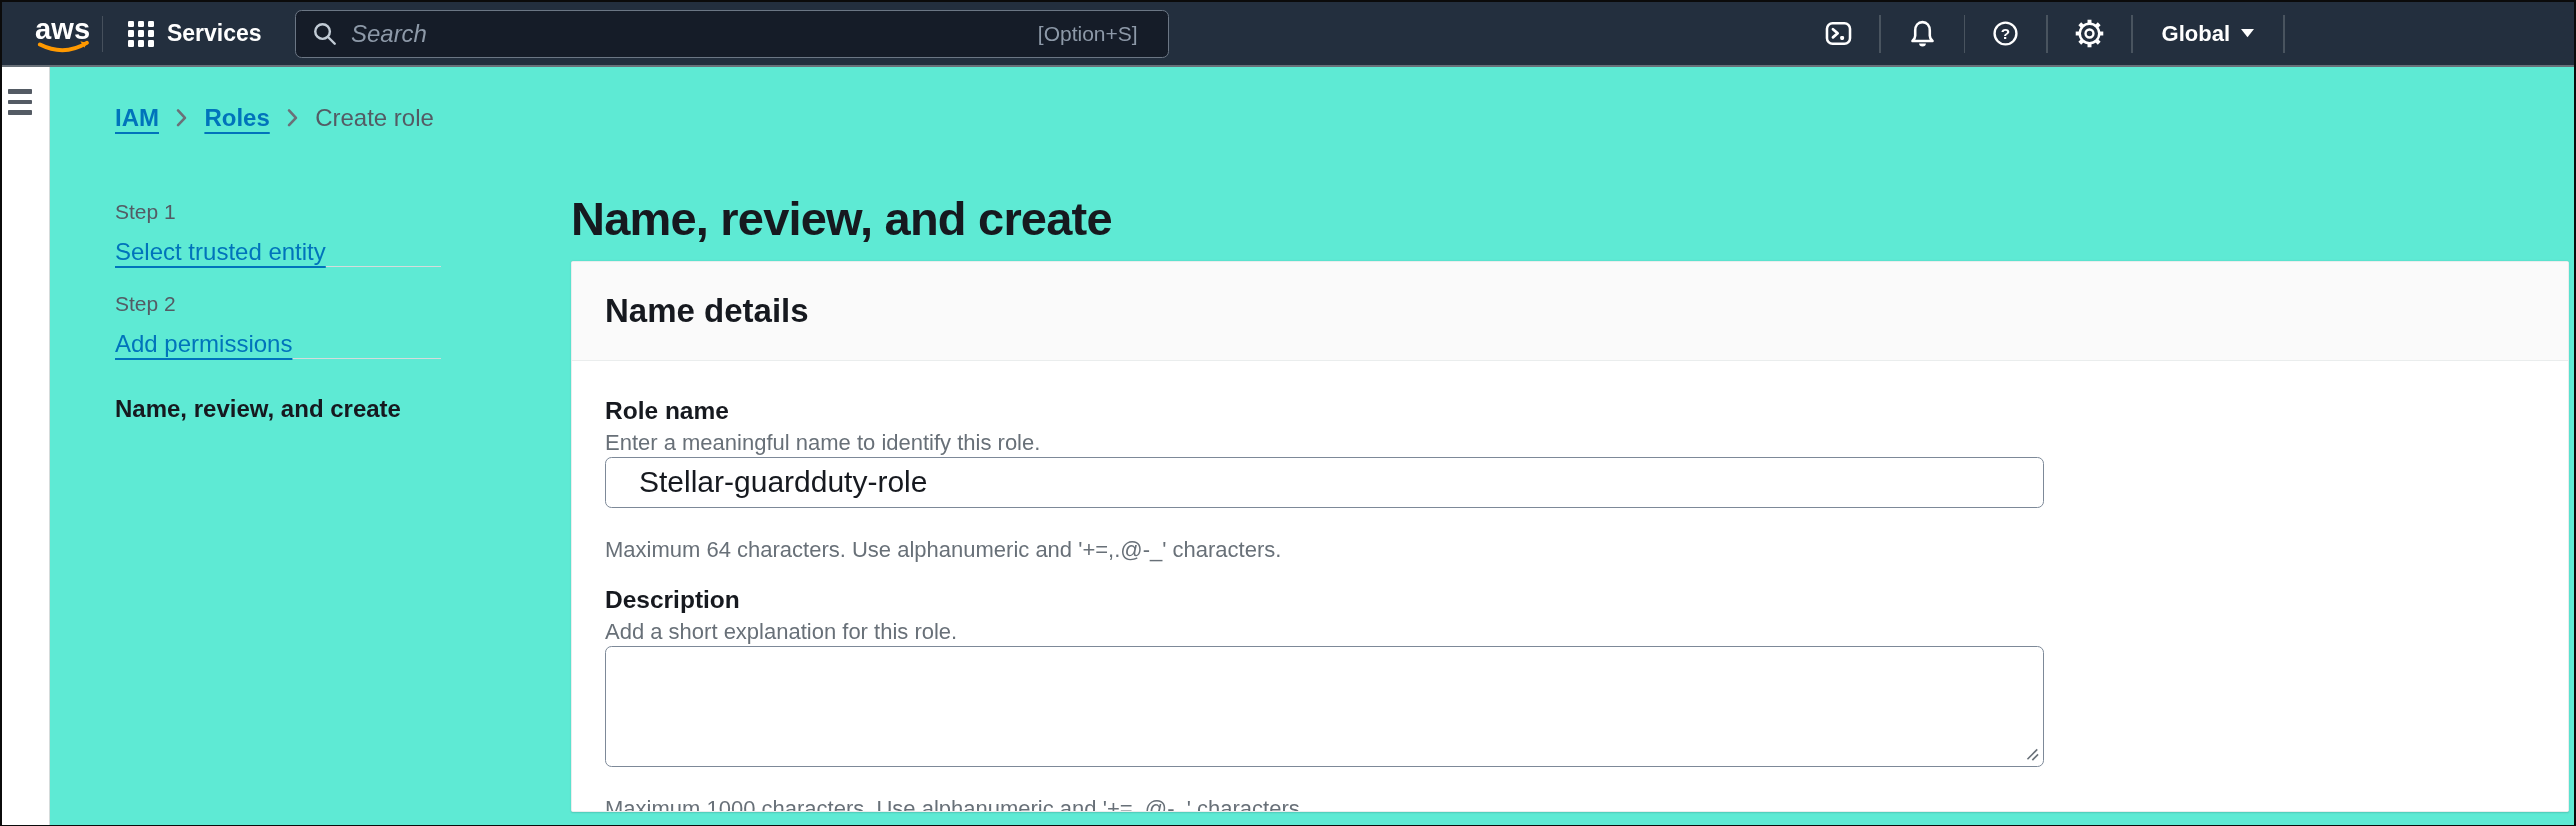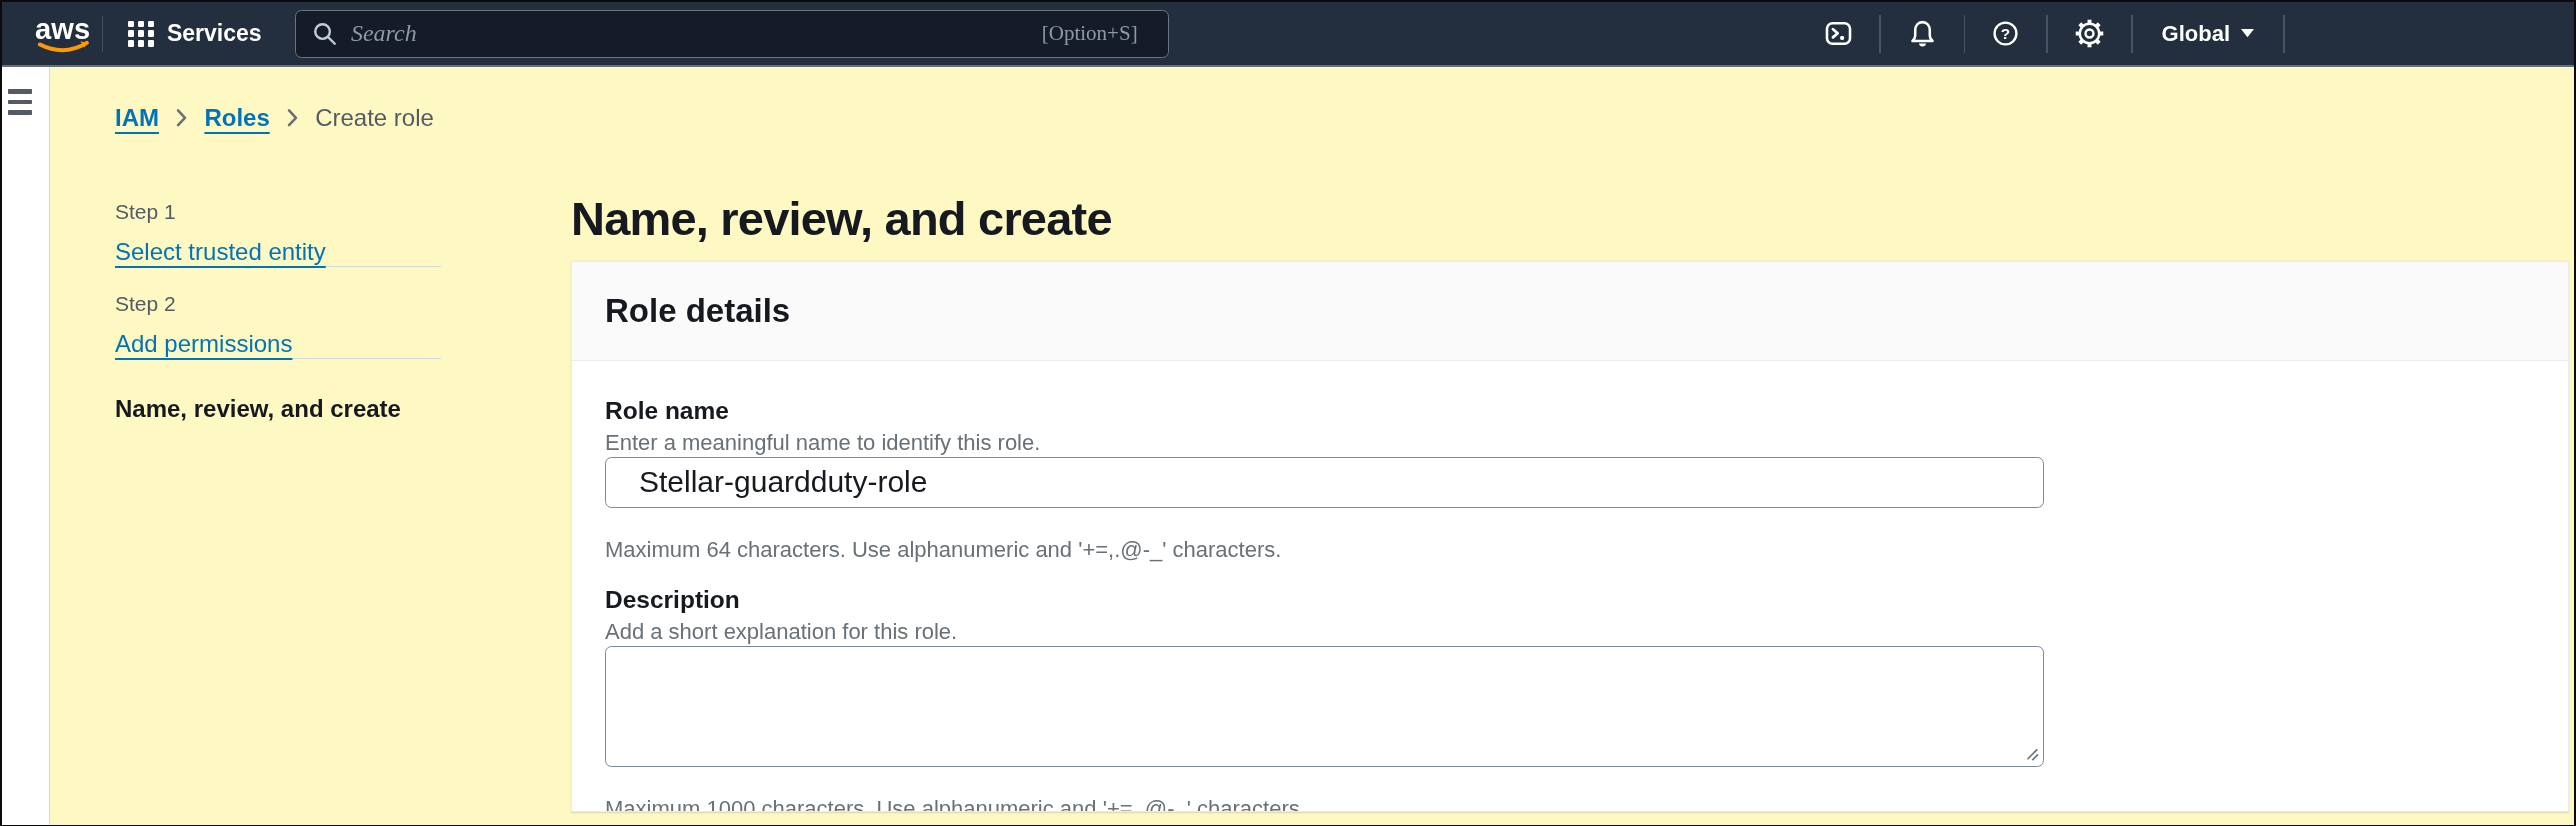--- a/index.html
+++ b/index.html
@@ -5,21 +5,21 @@
   * { box-sizing: border-box; margin: 0; padding: 0; }
   html,body { width: 2576px; height: 827px; }
   body {
     font-family: "Liberation Sans", "DejaVu Sans", sans-serif;
     background: #ffffff;
   }
   .page {
     width: 2576px; height: 827px;
     border: 2.4px solid #0b0b0b;
     display: flex; flex-direction: column;
-    background: #fef9c3;
+    background: #5eead4;
     overflow: hidden;
   }
 
   
   .topbar {
     height: 65px; flex: 0 0 auto;
     background: #232f3e;
     border-bottom: 2.4px solid #687078;
     display: flex; align-items: center;
     color: #ffffff;
@@ -39,21 +39,20 @@
   .services-label { margin-left: 13px; font-size: 23px; font-weight: 700; }
 
   .searchbox {
     margin-left: 33px;
     width: 874px; height: 48px;
     background: #151c28;
     border: 1.6px solid #6b7684;
     border-radius: 6.5px;
     display: flex; align-items: center;
     cursor: text;
-    font-family: Liberation Serif, serif;
   }
   .search-placeholder { font-size: 24px; font-style: italic; color: #8d99a8; margin-left: 13px; }
   .search-shortcut { margin-left: auto; margin-right: 30px; font-size: 21px; color: #8d99a8; }
 
   .topbar-right { margin-left: auto; margin-right: 289px; display: flex; align-items: center; }
   .nav-icon-btn { margin: 0 26px; display: flex; align-items: center; cursor: pointer; }
   .nav-sep { width: 1.6px; height: 38px; background: #49545f; flex: 0 0 auto; }
   .region { display: flex; align-items: center; margin: 0 29px; cursor: pointer; }
   .region-label { font-size: 22px; font-weight: 700; }
   .region-caret { margin-left: 11.4px; display: flex; }
@@ -272,21 +271,21 @@
           <div class="step-group last">
             <span class="step-active">Name, review, and create</span>
           </div>
         </div>
 
         <div class="main">
           <h1 class="page-title">Name, review, and create</h1>
 
           <div class="card">
             <div class="card-header">
-              <div class="card-title">Role details</div>
+              <div class="card-title">Name details</div>
             </div>
             <div class="card-body">
 
               <div class="field-group">
                 <div class="field-label">Role name</div>
                 <div class="field-help">Enter a meaningful name to identify this role.</div>
                 <input class="text-input" type="text" value="Stellar-guardduty-role" style="">
                 <div class="field-constraint">Maximum 64 characters. Use alphanumeric and '+=,.@-_' characters.</div>
               </div>
 

